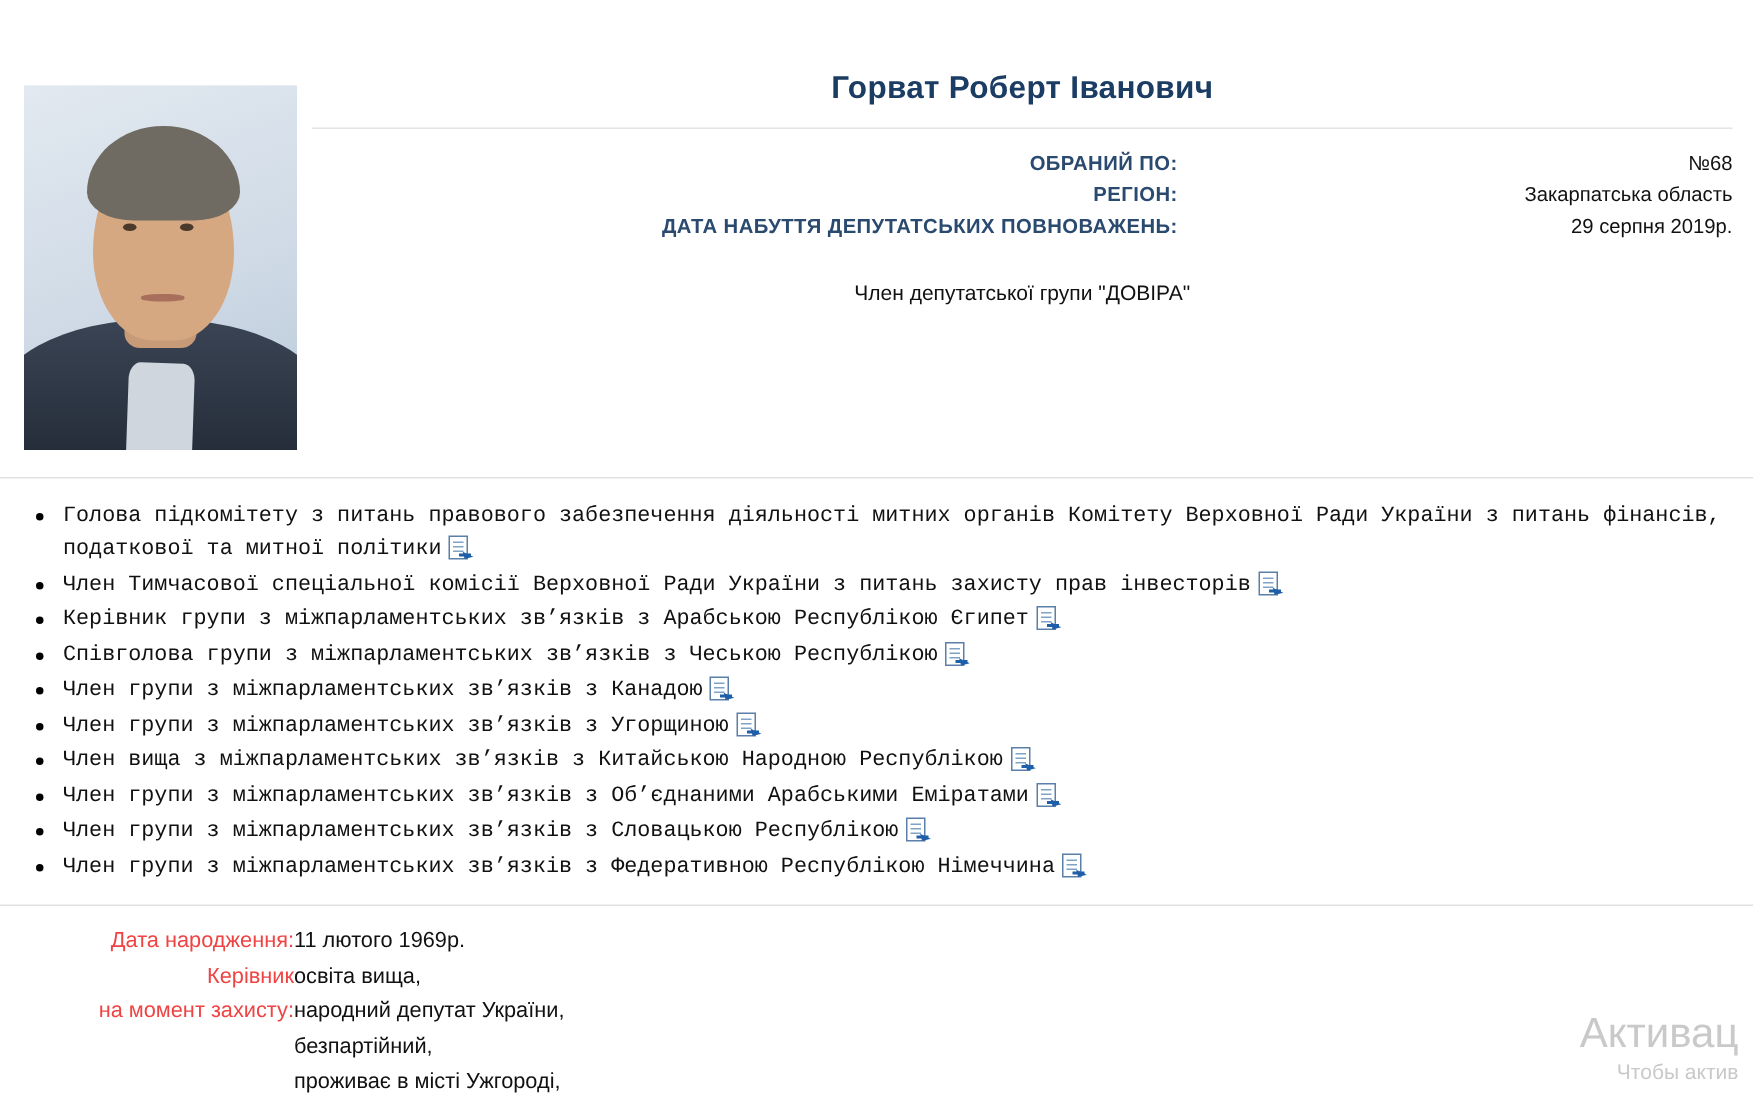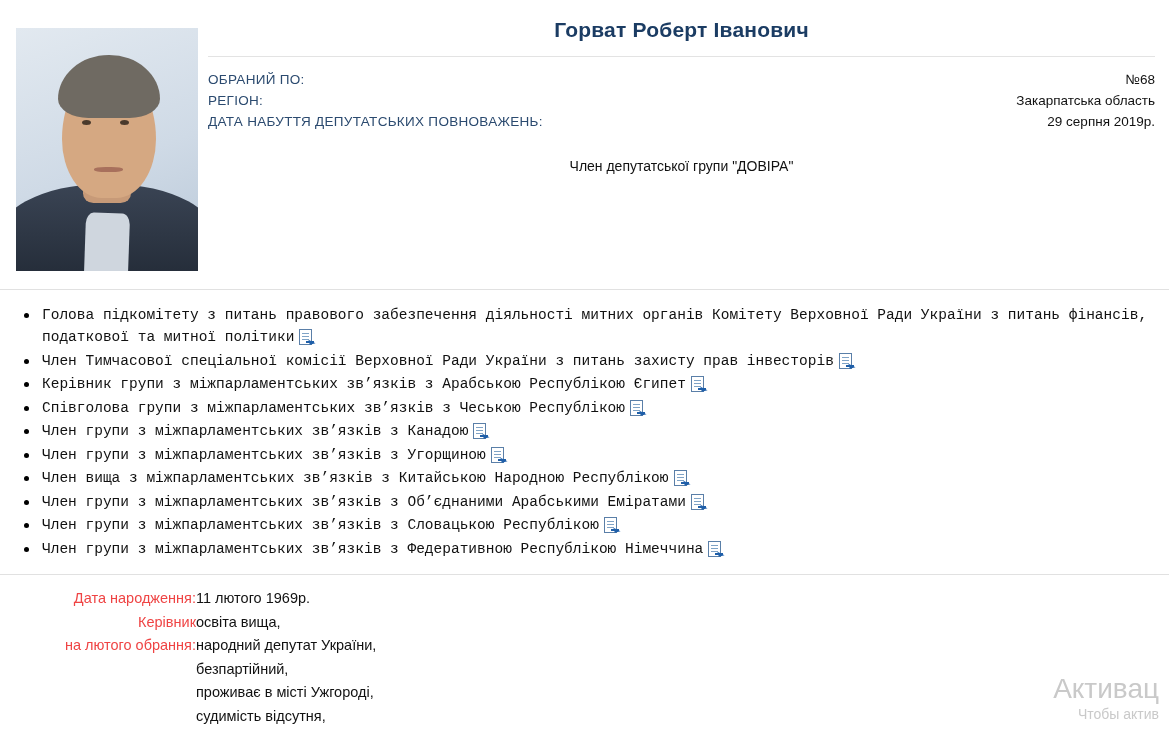--- a/index.html
+++ b/index.html
@@ -15,20 +15,21 @@
     color: #000000;
     position: relative;
     overflow: hidden;
   }
 
   
   .header {
     display: flex;
     align-items: flex-start;
     padding: 0;
+    margin-top: 29px;
   }
   .photo-col {
     width: 208px;
     flex: 0 0 208px;
     padding-top: 28px;
     padding-left: 16px;
     box-sizing: border-box;
   }
   .photo-frame {
     width: 182px;
@@ -128,22 +129,22 @@
     margin-top: 12px;
     width: 100%;
     border-collapse: collapse;
   }
   .facts td {
     padding: 3px 0;
     vertical-align: top;
     font-size: 13.5px;
   }
   .facts td.label {
-    text-align: left;
-    font-weight: normal;
+    text-align: right;
+    font-weight: bold;
     color: #2b4a6f;
     letter-spacing: 0.3px;
     text-transform: uppercase;
     width: 62%;
     padding-right: 10px;
     white-space: nowrap;
   }
   .facts td.value {
     text-align: right;
     color: #111111;
@@ -373,21 +374,21 @@
           <i></i>
         </span><span class="arrow2"></span><span class="arrow"></span></span></li>
 </ul>
 
 <div class="bio-sep"></div>
 
 <div class="bio">
   <div class="bio-labels">
     <div>Дата народження:</div>
     <div>Керівник</div>
-    <div>на лютого обрання:</div>
+    <div>на момент захисту:</div>
   </div>
   <div class="bio-values">
     <div>11 лютого 1969р.</div>
     <div>освіта вища,</div>
     <div>народний депутат України,</div>
     <div>безпартійний,</div>
     <div>проживає в місті Ужгороді,</div>
     <div>судимість відсутня,</div>
     <div>самовисування.</div>
   </div>

